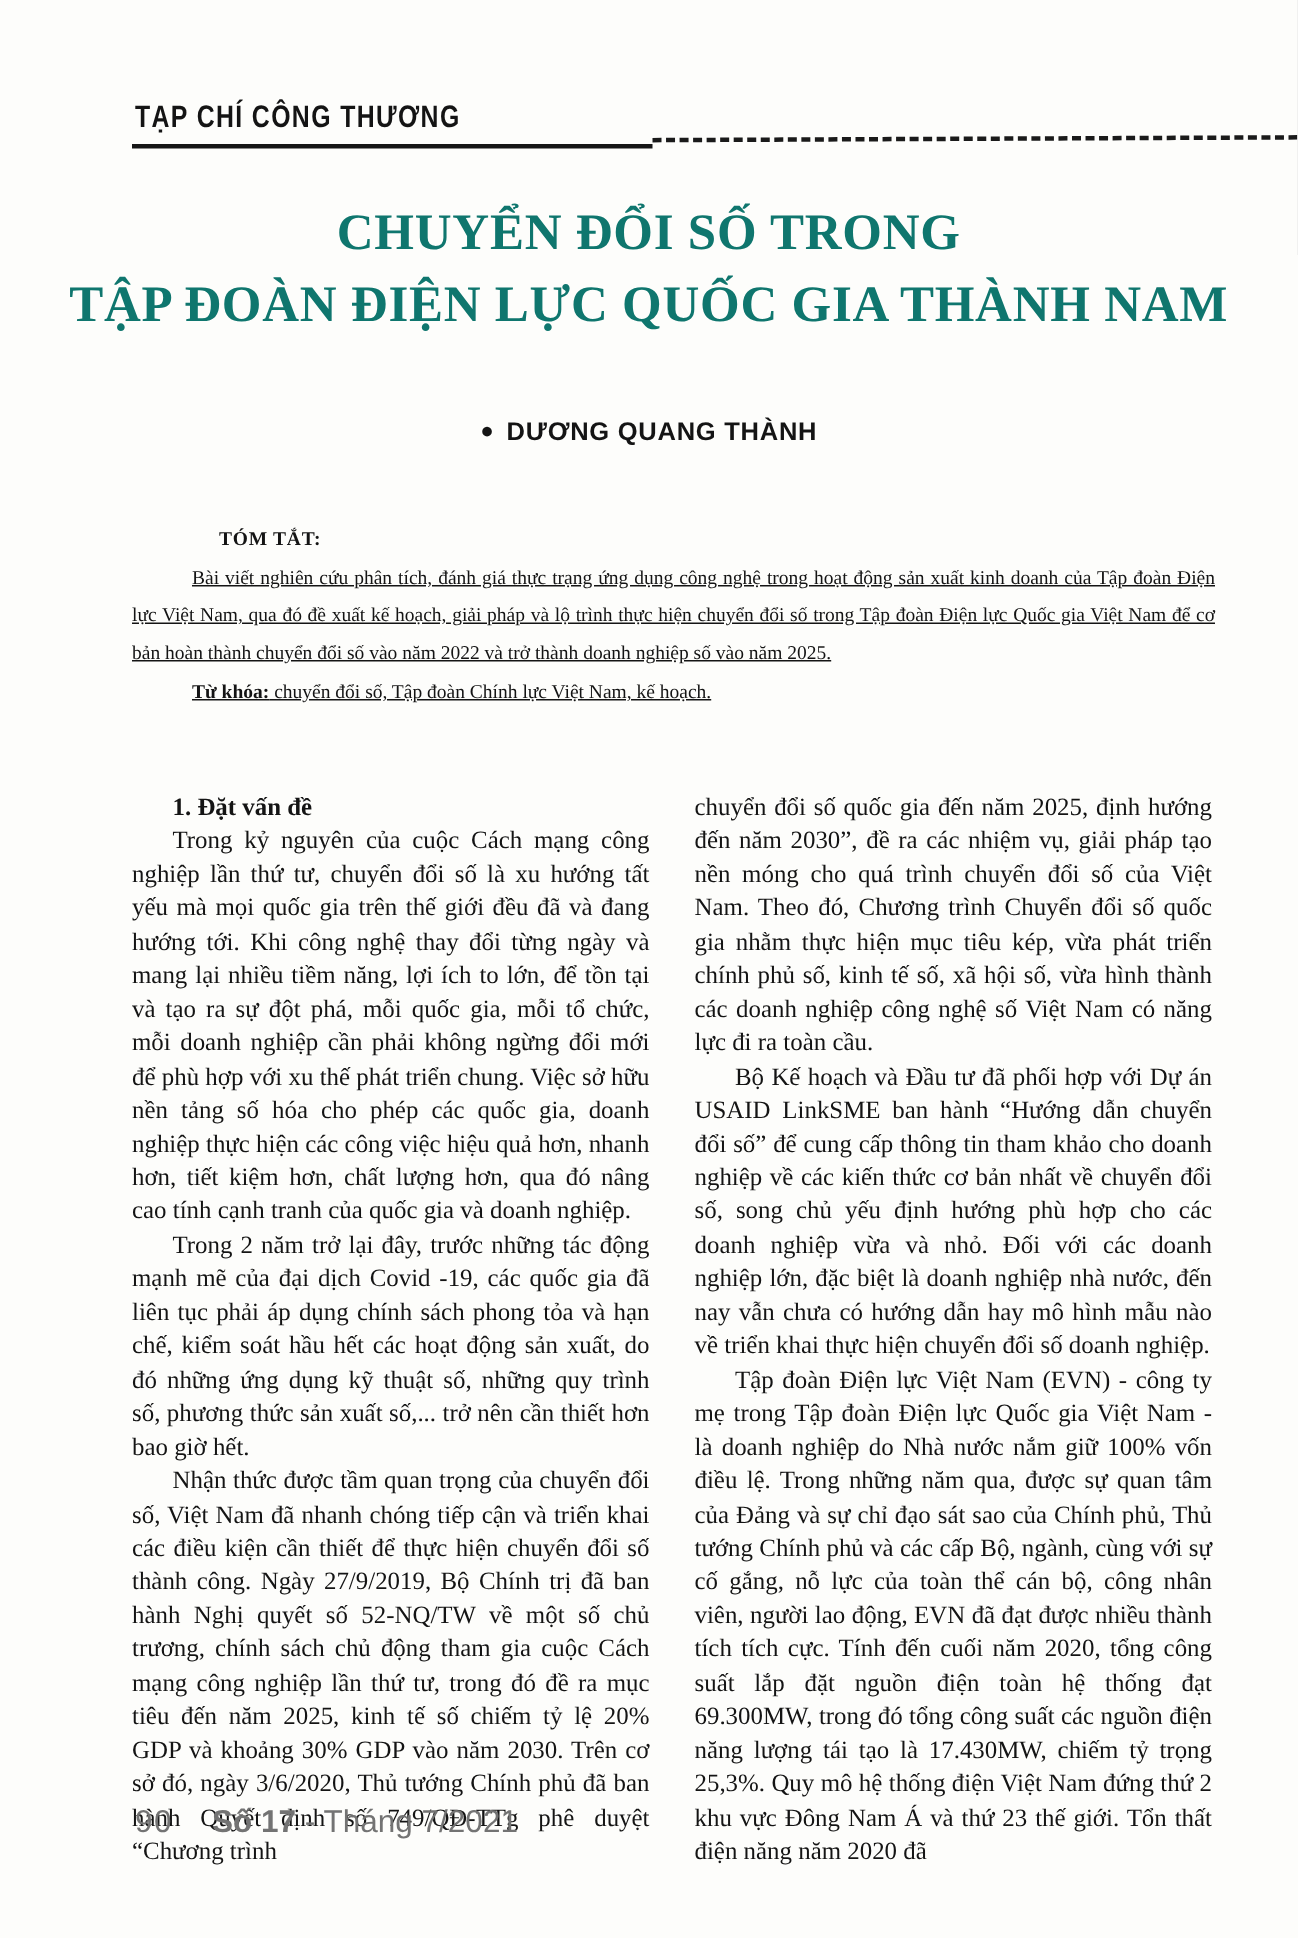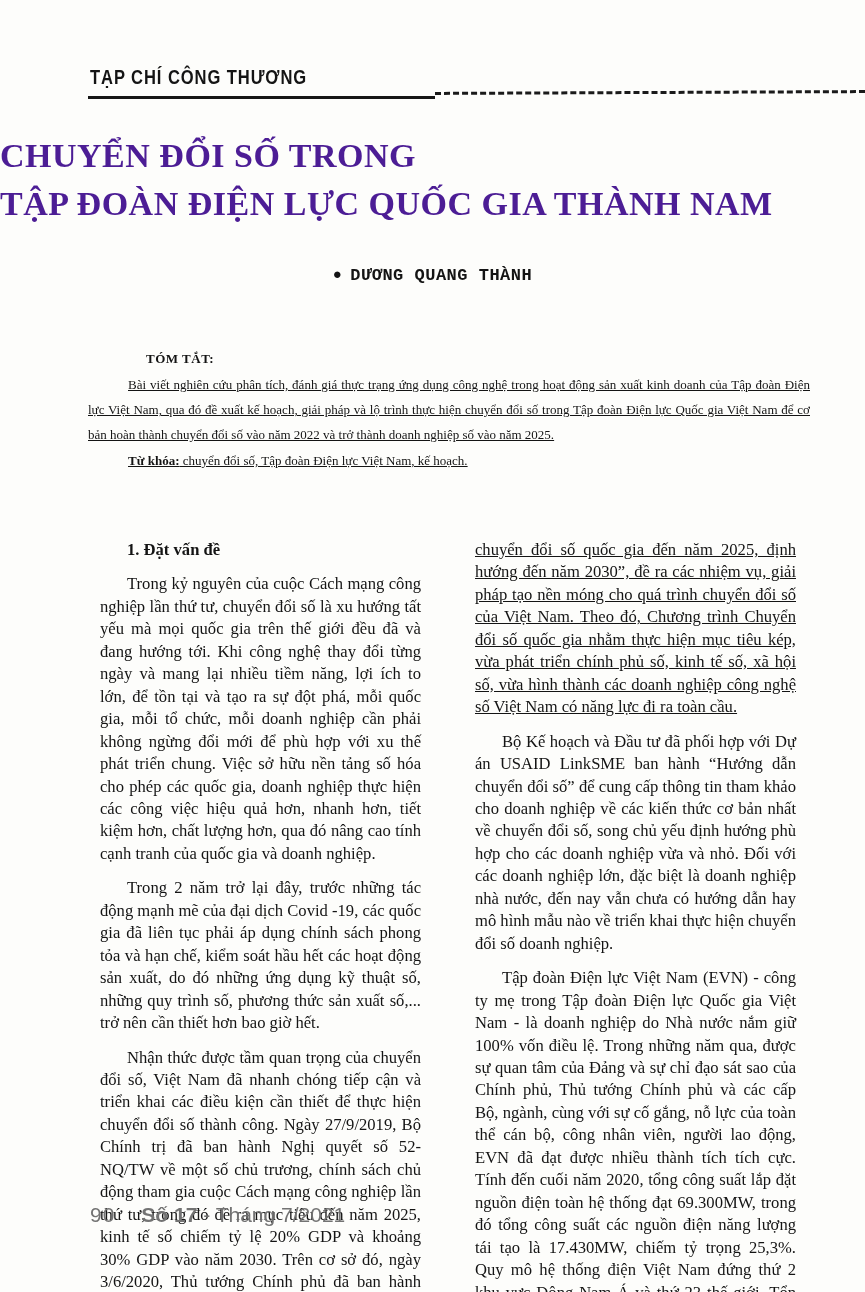--- a/index.html
+++ b/index.html
@@ -24,29 +24,29 @@
     position:absolute;left:88px;top:96px;width:347px;height:3px;background:#161616;
   }
   .head-rule-dashed{
     position:absolute;left:435px;top:91px;width:430px;height:0;
     border-top:3px dashed #1a1a1a;
     transform:rotate(-0.25deg);
   }
   
   .article-title{
     position:absolute;left:0;top:132px;width:100%;
-    font-weight:bold;
+    text-align:center;font-weight:bold;
     font-size:34px;line-height:48px;letter-spacing:0.5px;
-    color:#4c1d95;
+    color:#0f766e;
   }
   
   .author-line{
-    position:absolute;left:0;top:266px;width:100%;
+    position:absolute;left:0;top:278px;width:100%;
     text-align:center;
-    font-family:Liberation Mono, monospace;
+    font-family:Liberation Sans, sans-serif;
     font-weight:bold;font-size:17px;letter-spacing:0.5px;
   }
   .author-line .bullet{font-size:15px;margin-right:8px;position:relative;top:-1px;}
   
   .abstract{
     position:absolute;left:88px;top:346px;width:722px;
     font-size:13px;line-height:25px;text-align:justify;
   }
   .abstract .abs-heading{
     font-weight:bold;margin:0 0 1px 58px;letter-spacing:0.5px;
@@ -54,22 +54,22 @@
   .abstract p{margin:0;text-decoration:underline;}
   .abstract .abs-body{text-indent:40px;}
   .abstract .kw-line{text-indent:40px;margin-top:1px;}
   .abstract .kw-label{font-weight:bold;}
   
   .body-cols{
     position:absolute;left:88px;top:527px;width:720px;height:670px;
     display:flex;gap:30px;
   }
   .col{flex:1;font-size:16.6px;line-height:22.45px;text-align:justify;}
-  .col p{margin:12px;text-indent:27px;}
-  .col p.cont{text-indent:0;text-decoration:underline;}
+  .col p{margin:0;text-indent:27px;}
+  .col p.cont{text-indent:0;}
   .sec-heading{font-weight:bold;text-indent:27px;margin:0;}
   
   .page-footer{
     position:absolute;left:90px;top:1203px;
     font-family:"Liberation Sans","DejaVu Sans",sans-serif;
     font-size:21px;color:#737373;
   }
   .page-footer .pagenum{margin-right:26px;letter-spacing:1px;}
   .page-footer .issue{font-weight:bold;}
 </style>
@@ -87,21 +87,21 @@
     <div>TẬP ĐOÀN ĐIỆN LỰC QUỐC GIA THÀNH NAM</div>
   </div>
 
   <div class="author-line">
     <span class="bullet">●</span><span>DƯƠNG QUANG THÀNH</span>
   </div>
 
   <div class="abstract">
     <div class="abs-heading">TÓM TẮT:</div>
     <p class="abs-body">Bài viết nghiên cứu phân tích, đánh giá thực trạng ứng dụng công nghệ trong hoạt động sản xuất kinh doanh của Tập đoàn Điện lực Việt Nam, qua đó đề xuất kế hoạch, giải pháp và lộ trình thực hiện chuyển đổi số trong Tập đoàn Điện lực Quốc gia Việt Nam để cơ bản hoàn thành chuyển đổi số vào năm 2022 và trở thành doanh nghiệp số vào năm 2025.</p>
-    <p class="kw-line"><span class="kw-label">Từ khóa:</span><span> chuyển đổi số, Tập đoàn Điện lực Việt Nam, kế hoạch.</span></p>
+    <p class="kw-line"><span class="kw-label">Từ khóa:</span><span> chuyển đổi số, Tập đoàn Chính lực Việt Nam, kế hoạch.</span></p>
   </div>
 
   <div class="body-cols">
     <div class="col">
       <p class="sec-heading">1. Đặt vấn đề</p>
       <p>Trong kỷ nguyên của cuộc Cách mạng công nghiệp lần thứ tư, chuyển đổi số là xu hướng tất yếu mà mọi quốc gia trên thế giới đều đã và đang hướng tới. Khi công nghệ thay đổi từng ngày và mang lại nhiều tiềm năng, lợi ích to lớn, để tồn tại và tạo ra sự đột phá, mỗi quốc gia, mỗi tổ chức, mỗi doanh nghiệp cần phải không ngừng đổi mới để phù hợp với xu thế phát triển chung. Việc sở hữu nền tảng số hóa cho phép các quốc gia, doanh nghiệp thực hiện các công việc hiệu quả hơn, nhanh hơn, tiết kiệm hơn, chất lượng hơn, qua đó nâng cao tính cạnh tranh của quốc gia và doanh nghiệp.</p>
       <p>Trong 2 năm trở lại đây, trước những tác động mạnh mẽ của đại dịch Covid -19, các quốc gia đã liên tục phải áp dụng chính sách phong tỏa và hạn chế, kiểm soát hầu hết các hoạt động sản xuất, do đó những ứng dụng kỹ thuật số, những quy trình số, phương thức sản xuất số,... trở nên cần thiết hơn bao giờ hết.</p>
       <p>Nhận thức được tầm quan trọng của chuyển đổi số, Việt Nam đã nhanh chóng tiếp cận và triển khai các điều kiện cần thiết để thực hiện chuyển đổi số thành công. Ngày 27/9/2019, Bộ Chính trị đã ban hành Nghị quyết số 52-NQ/TW về một số chủ trương, chính sách chủ động tham gia cuộc Cách mạng công nghiệp lần thứ tư, trong đó đề ra mục tiêu đến năm 2025, kinh tế số chiếm tỷ lệ 20% GDP và khoảng 30% GDP vào năm 2030. Trên cơ sở đó, ngày 3/6/2020, Thủ tướng Chính phủ đã ban hành Quyết định số 749/QĐ-TTg phê duyệt “Chương trình</p>
     </div>
     <div class="col">

